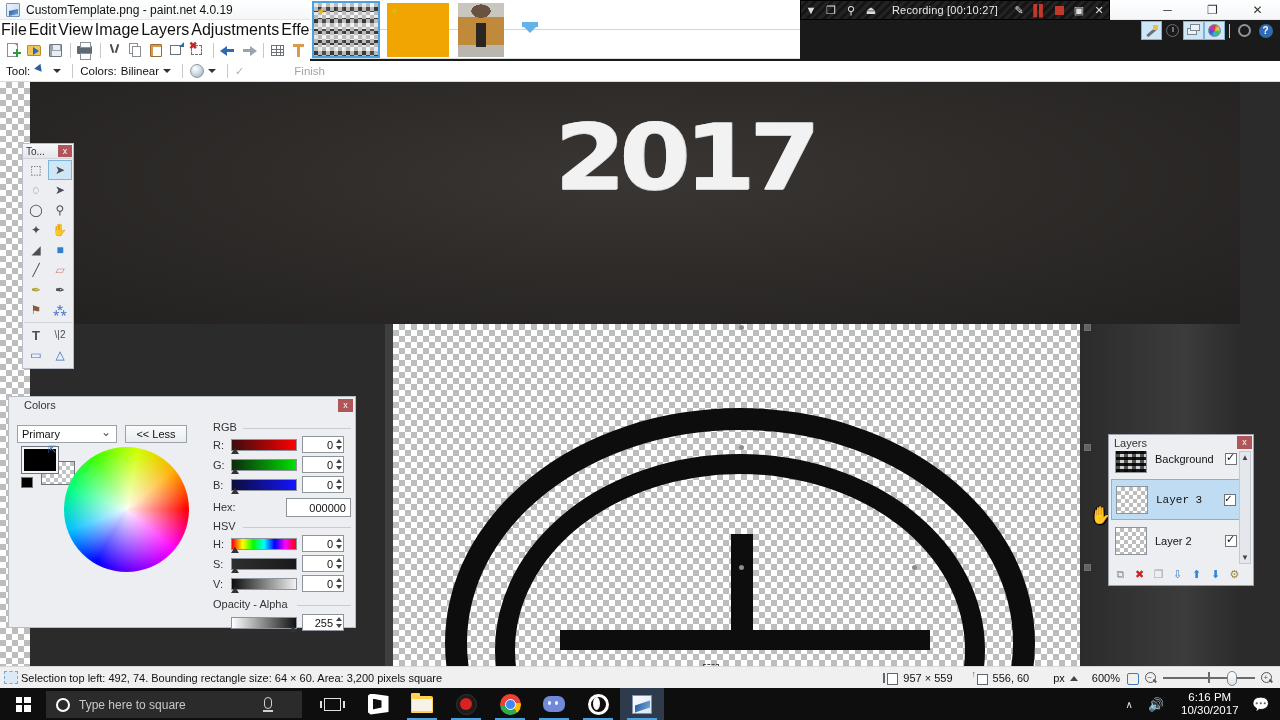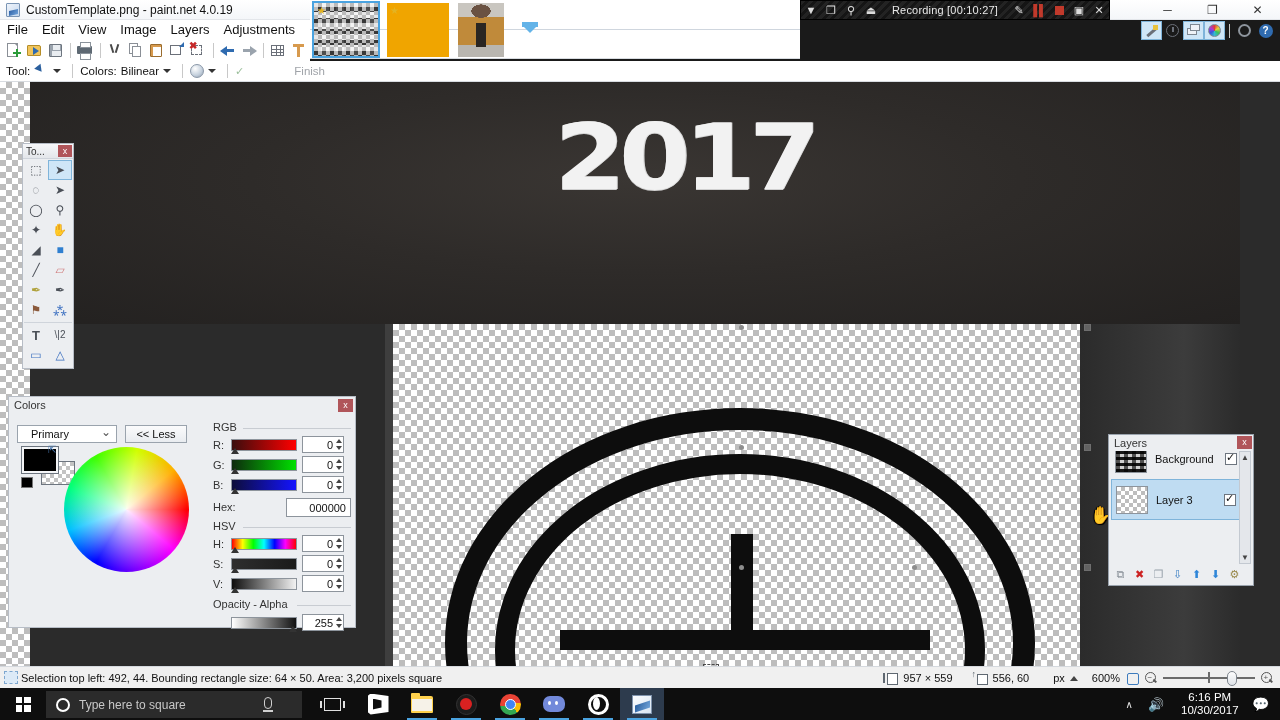--- a/index.html
+++ b/index.html
@@ -36,21 +36,21 @@
     width: 45px; height: 20px; display:flex; align-items:center; justify-content:center;
     color:#333; font-size: 12px; line-height:1;
   }
 
   
   .menubar {
     position:absolute; left:0; top:20px; width: 310px; height:20px;
     display:flex; align-items:center; background:#fff;
   }
   .menu-item {
-    padding: 0 7px; height: 18px; line-height:18px; font-size:13px; color:#111;
+    padding: 0 1px; height: 18px; line-height:18px; font-size:16px; color:#111;
     cursor: default;
   }
 
   
   .toolbar {
     position:absolute; left:0; top:40px; width:310px; height:21px;
     display:flex; align-items:center; background:#fff; padding-left:4px;
   }
   .tb-ico { width:20px; height:19px; position:relative; margin-right:1px; }
   .tb-sep { width:1px; height:15px; background:#c8c8c8; margin:0 4px; }
@@ -275,26 +275,26 @@
   .tool-cell { width:24px; height:20px; position:relative; display:flex;align-items:center;justify-content:center; }
   .tool-cell.sel { background:#cfe6f7; border:1px solid #7fb4da; }
   .tool-glyph { font-size:12px; color:#4a4f57; line-height:1; }
   .tools-sep { width:100%; height:1px; background:#cfd4db; margin:2px 0; }
 
   
   .colors-panel {
     position:absolute; left:8px; top:396px; width:348px; height:232px;
     background:#eceef1; border:1px solid #b7bdc6;
   }
-  .colors-title { height:17px; font-size:11px; color:#333; padding-left:5px; line-height:17px;
+  .colors-title { height:17px; font-size:11px; color:#333; padding-left:15px; line-height:17px;
     background:#eceef1; position:relative; }
   .cp-row1 { position:absolute; left:8px; top:28px; display:flex; align-items:center; }
   .cp-select {
     width:100px; height:18px; background:#fff; border:1px solid #9aa3ad;
-    font-size:11px; padding-left:13px; line-height:17px; color:#111; position:relative;
+    font-size:11px; padding-left:4px; line-height:17px; color:#111; position:relative;
   }
   .cp-select::after { content:"\2304"; position:absolute; right:5px; top:-2px; color:#555; font-size:12px; }
   .cp-less {
     width:62px; height:18px; margin-left:8px; background:linear-gradient(to bottom,#fbfbfc,#e9ecf0);
     border:1px solid #9aa3ad; font-size:11px; text-align:center; line-height:17px; color:#111;
   }
   .cp-swatch-prim {
     position:absolute; left:13px; top:50px; width:36px; height:26px;
     background:#000; border:2px solid #f4f5f7; outline:1px solid #6d757f;
   }
@@ -340,21 +340,21 @@
   .op-label::after { content:""; position:absolute; left:84px; right:0; top:7px; height:1px; background:#c8ccd2; }
 
   
   .layers-panel {
     position:absolute; left:1108px; top:434px; width:146px; height:152px;
     background:#eceef1; border:1px solid #9aa3ad;
   }
   .layers-title { height:16px; font-size:11px; color:#333; padding-left:5px; line-height:16px; position:relative; }
   .layers-list { position:absolute; left:2px; top:16px; width:130px; height:113px; overflow:hidden; background:#eceef1; }
   .layer-row { height:41px; display:flex; align-items:center; padding:0 4px; position:relative; }
-  .layer-row.sel { background:#bfdcf2; border:1px solid #7fb4da; }
+  .layer-row.sel { background:#bfdcf2; border:1px solid #7fb4da;font-family:Liberation Mono, monospace; }
   .layer-thumb { width:32px; height:28px; border:1px solid #8d949c; }
   .layer-thumb.bg {
     background:
       repeating-linear-gradient(0deg,#1a1a1a 0 3px,#f0f0f0 3px 6px),
       repeating-linear-gradient(90deg,#555 0 4px,#ddd 4px 8px);
     background-blend-mode: multiply;
   }
   .layer-thumb.ck {
     background-image:
       linear-gradient(45deg,#bdbdbd 25%,transparent 25%,transparent 75%,#bdbdbd 75%),
@@ -798,41 +798,46 @@
       <div class="layer-row" style="margin-top:-13px">
         <div class="layer-thumb bg"></div>
         <div class="layer-name">Background</div>
         <div class="layer-chk"></div>
       </div>
       <div class="layer-row sel">
         <div class="layer-thumb ck"></div>
         <div class="layer-name">Layer 3</div>
         <div class="layer-chk"></div>
       </div>
+      <div class="layer-row">
+        <div class="layer-thumb ck"></div>
+        <div class="layer-name">Layer 2</div>
+        <div class="layer-chk"></div>
+      </div>
     </div>
 
     <div class="layers-scroll">
       <div class="ls-arrow">▲</div>
       <div class="ls-arrow bottom">▼</div>
     </div>
 
     <div class="layers-btns">
       <div class="lb" style="color:#8d949c">⧉</div>
       <div class="lb" style="color:#cc2222">✖</div>
       <div class="lb" style="color:#9aa3ad">❐</div>
       <div class="lb" style="color:#3b7fc4">⇩</div>
       <div class="lb" style="color:#2f86d8">⬆</div>
       <div class="lb" style="color:#2f86d8">⬇</div>
       <div class="lb" style="color:#9a8a4c">⚙</div>
     </div>
   </div>
 
   <div class="statusbar">
     <div class="sb-sel-ico"></div>
-    <div>Selection top left: 492, 44. Bounding rectangle size: 64 × 50. Area: 3,200 pixels square</div>
+    <div>Selection top left: 492, 74. Bounding rectangle size: 64 × 60. Area: 3,200 pixels square</div>
     <div class="sb-right">
       <span class="sb-ico-size"></span>
       <span>957 × 559</span>
       <span style="width:10px"></span>
       <span class="sb-ico-pos"></span>
       <span>556, 60</span>
       <span style="width:14px"></span>
       <span>px</span>
       <span class="sb-caret"></span>
       <span style="width:4px"></span>

